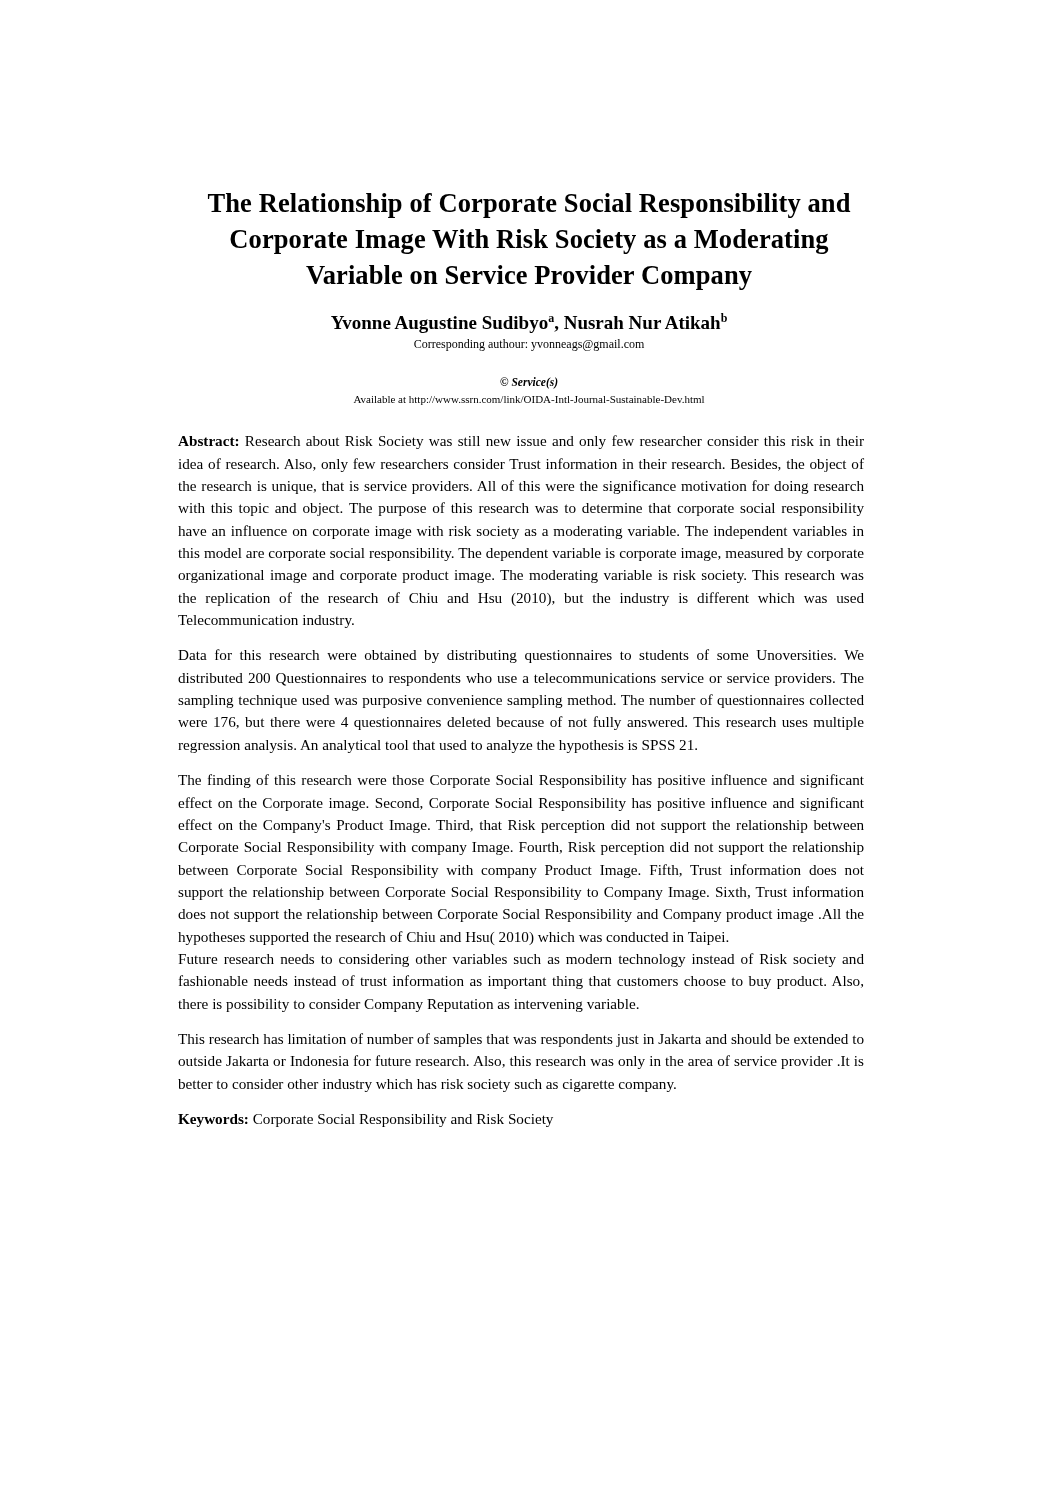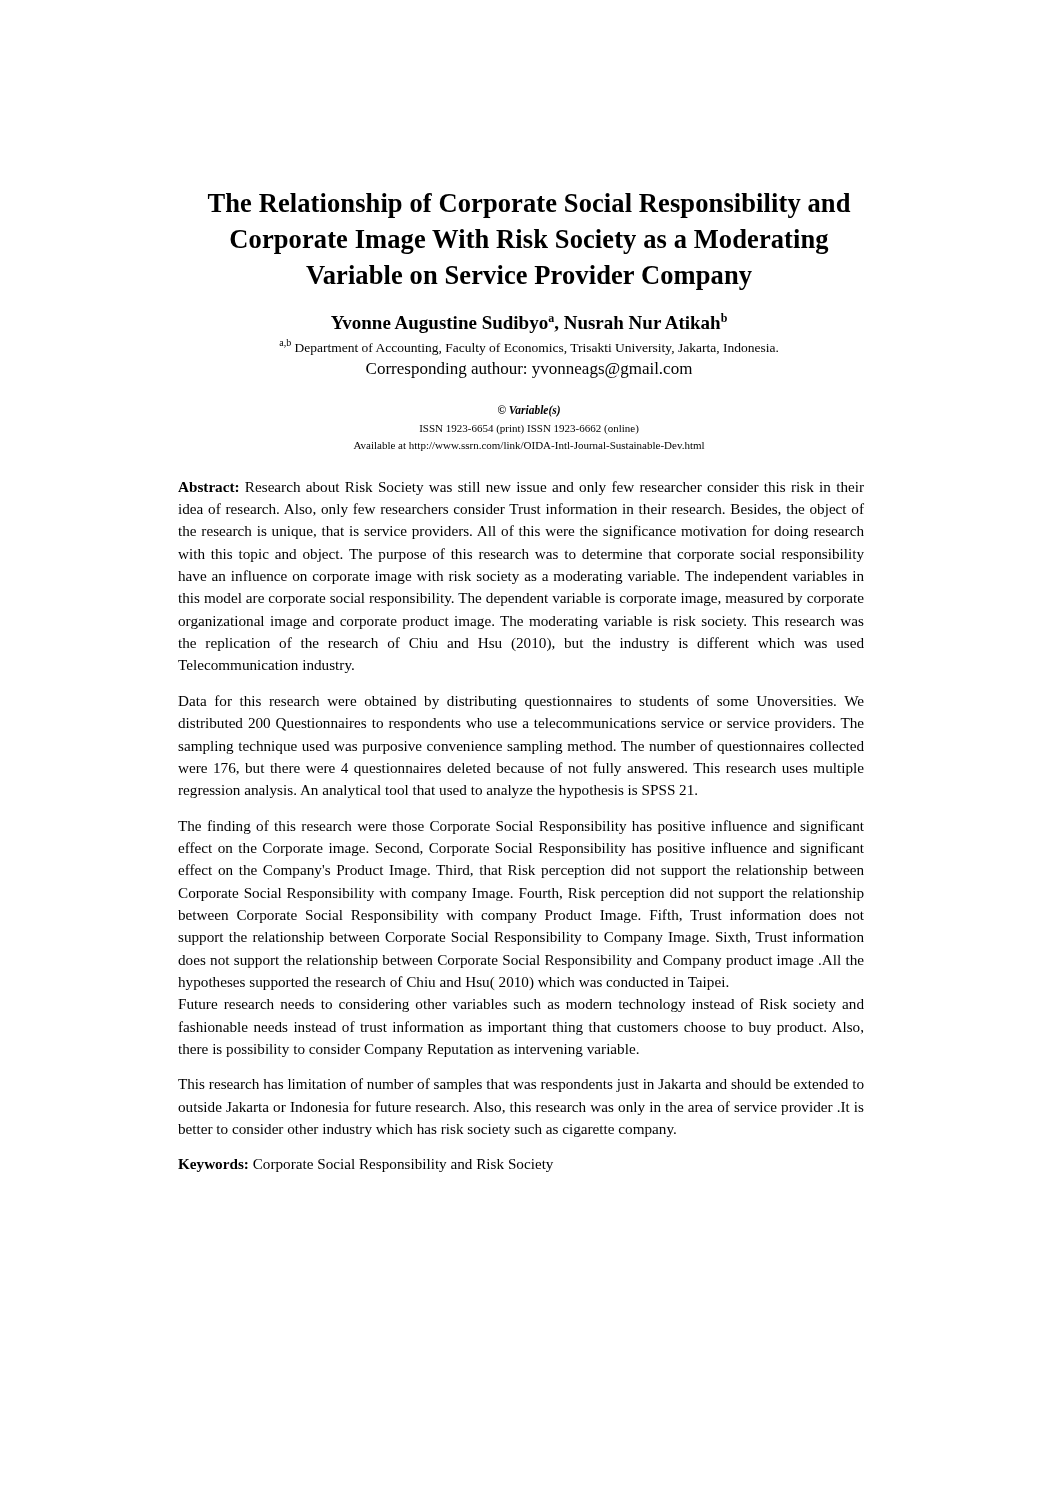--- a/index.html
+++ b/index.html
@@ -45,21 +45,21 @@
     font-size: 13.5px;
     line-height: 1.45;
     margin: 0;
   }
   .affiliation sup {
     font-size: 10px;
     vertical-align: super;
   }
   .corresponding {
     text-align: center;
-    font-size: 17px;
+    font-size: 12px;
     line-height: 1.45;
     margin: 0 0 20px 0;
   }
   .pubinfo {
     text-align: center;
     font-size: 11px;
     line-height: 1.55;
     margin: 0 0 22px 0;
   }
   .pubinfo .authors-line {
@@ -91,29 +91,25 @@
 <body>
 
 <div class="page">
 
   <h1 class="title">The Relationship  of Corporate Social Responsibility and Corporate Image With Risk Society as a Moderating Variable on Service Provider Company</h1>
 
   <div class="authors">
     <span>Yvonne Augustine Sudibyo</span><sup>a</sup><span>, Nusrah Nur Atikah</span><sup>b</sup>
   </div>
 
-  <div class="affiliation">
-    <sup>a,b</sup><span> Department of Accounting, Faculty of Economics, Trisakti University, Jakarta, Indonesia.</span>
-  </div>
 
   <div class="corresponding">Corresponding authour: yvonneags@gmail.com</div>
 
   <div class="pubinfo">
-    <div class="authors-line">© Variable(s)</div>
-    <div>ISSN 1923-6654 (print) ISSN 1923-6662 (online)</div>
+    <div class="authors-line">© Service(s)</div>
     <div>Available at http://www.ssrn.com/link/OIDA-Intl-Journal-Sustainable-Dev.html</div>
   </div>
 
   <p class="body-text">
     <span class="label-bold">Abstract:</span><span> Research about Risk Society was still new issue and only few researcher consider this risk in their idea of research. Also, only few researchers consider Trust information in their research. Besides, the object of the research is unique, that is service providers. All of this were the significance motivation for doing research with this topic and object. The purpose of this research was to determine that corporate social responsibility have an influence on corporate image with risk society as a moderating variable. The independent variables in this model are corporate social responsibility. The dependent variable is corporate image, measured by corporate organizational image and corporate product image. The moderating variable is risk society. This research was the replication of the research of Chiu and Hsu (2010), but the industry is different which was used Telecommunication industry.</span>
   </p>
 
   <p class="body-text">Data for this research were obtained by distributing questionnaires to students of some Unoversities. We distributed 200 Questionnaires to respondents who use a telecommunications service or service providers. The sampling technique used was purposive convenience sampling method. The number of questionnaires collected were 176, but there were 4 questionnaires deleted because of not fully answered. This research uses multiple regression analysis. An analytical tool that used to analyze the hypothesis is SPSS 21.</p>
 
   <p class="body-text tight">The finding of this research were those Corporate Social Responsibility has positive influence and significant effect on the Corporate image. Second, Corporate Social Responsibility has positive influence and significant effect on the Company's Product Image. Third, that Risk perception did not support the relationship between Corporate Social Responsibility with company Image. Fourth, Risk perception did not support the relationship between Corporate Social Responsibility with company Product Image. Fifth, Trust information does not support the relationship between Corporate Social Responsibility to Company Image. Sixth, Trust information does not support the relationship between Corporate Social Responsibility and Company product image  .All the hypotheses supported the research of Chiu and Hsu( 2010) which was conducted in Taipei.</p>

